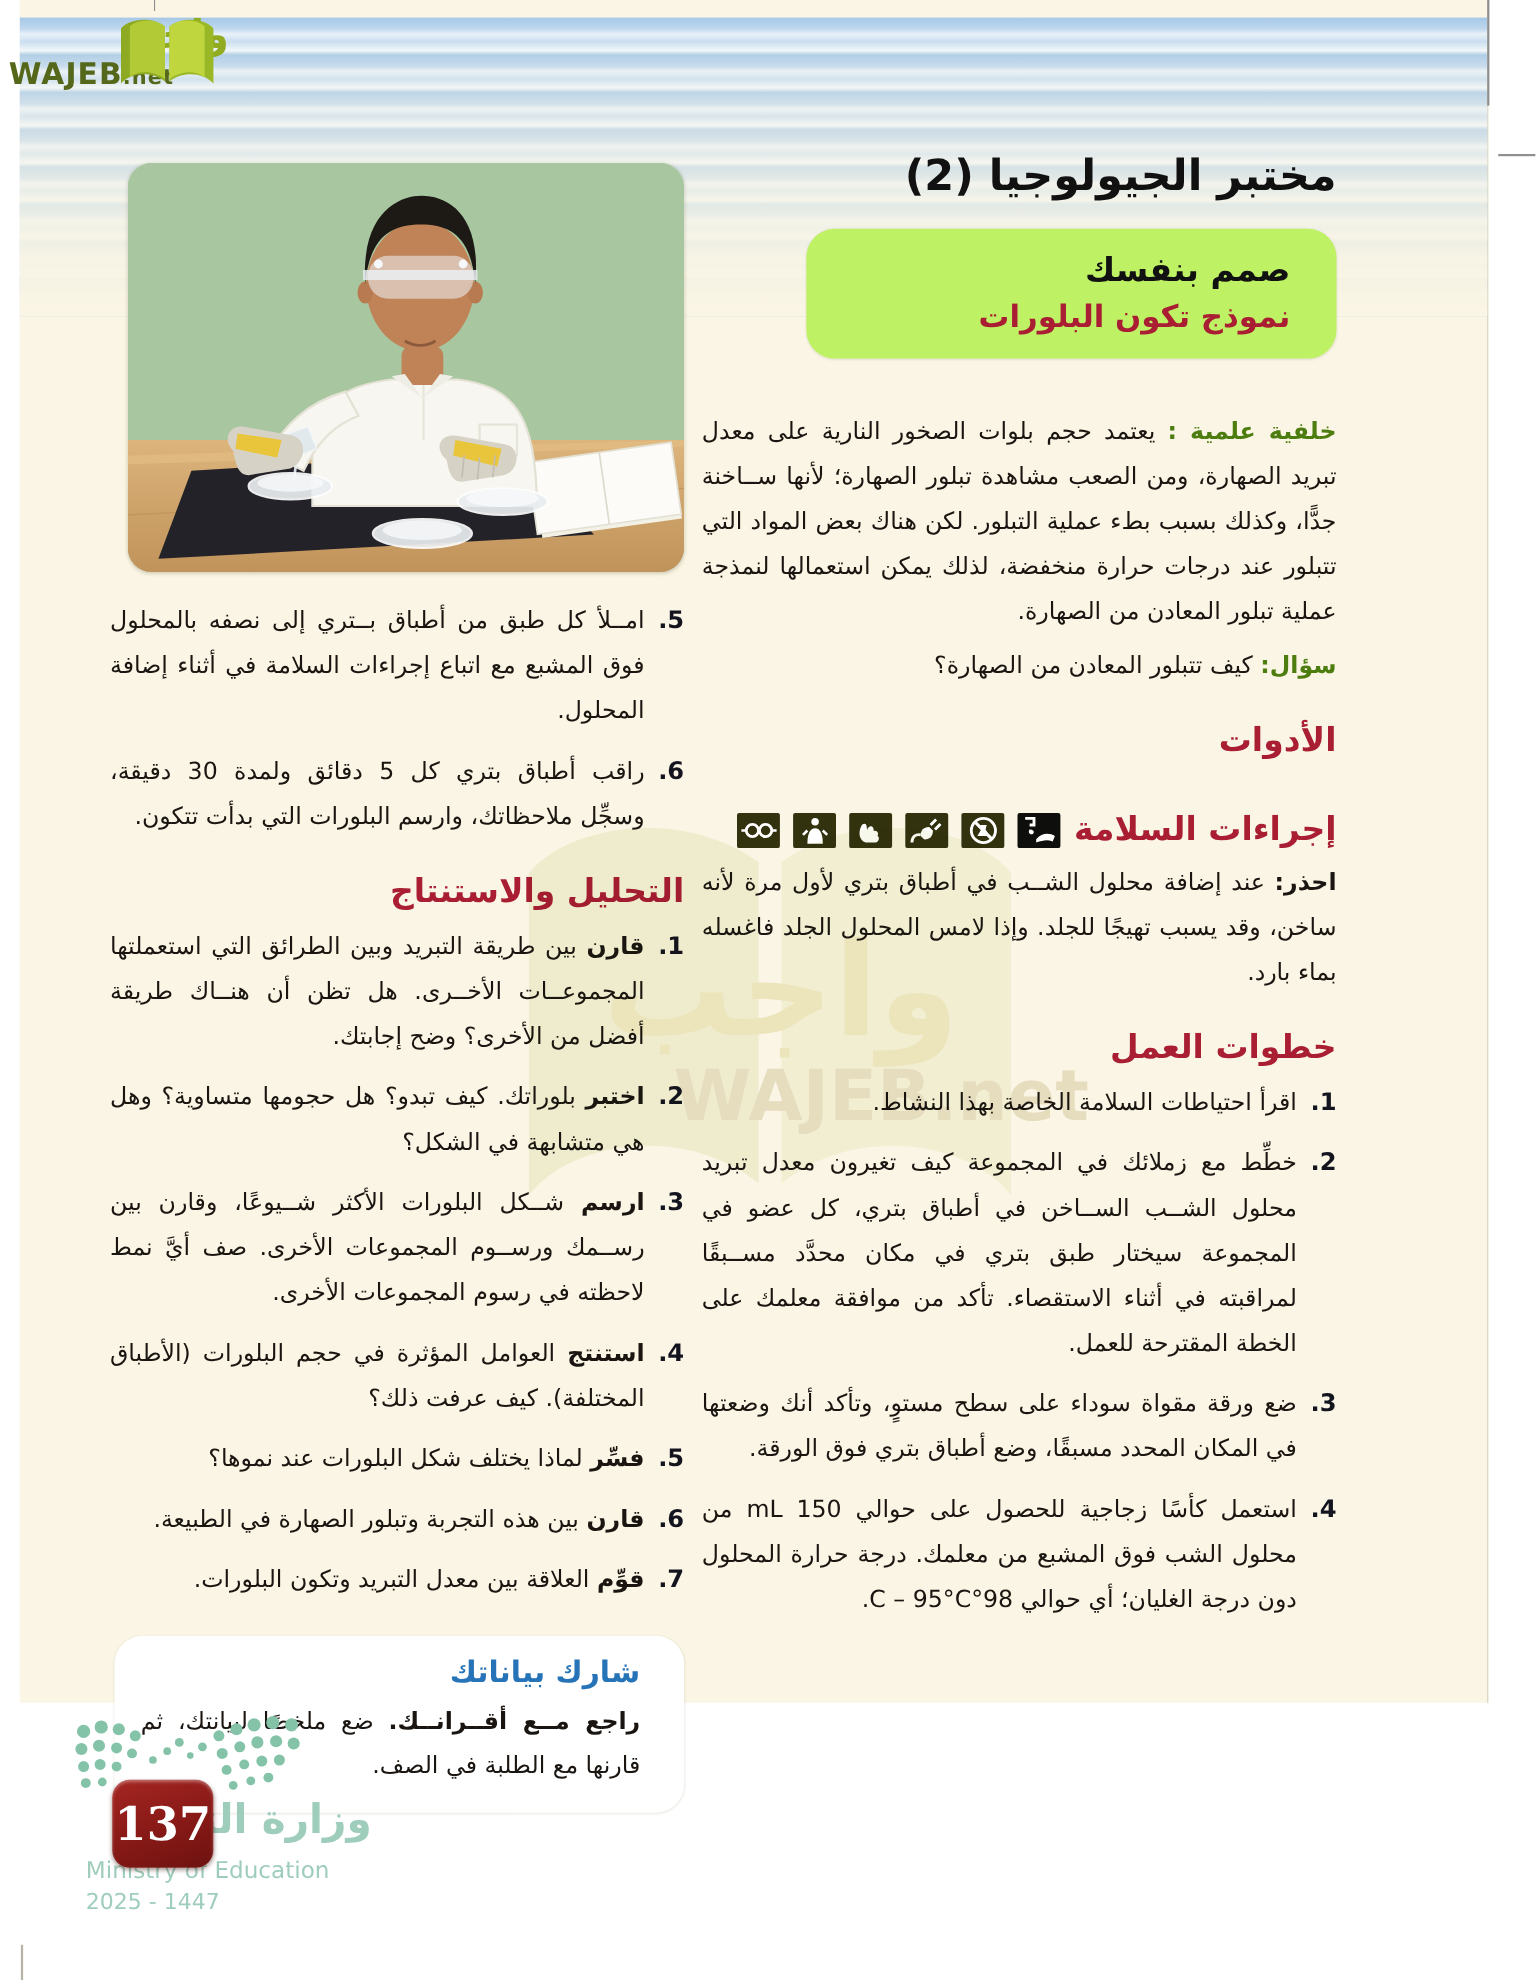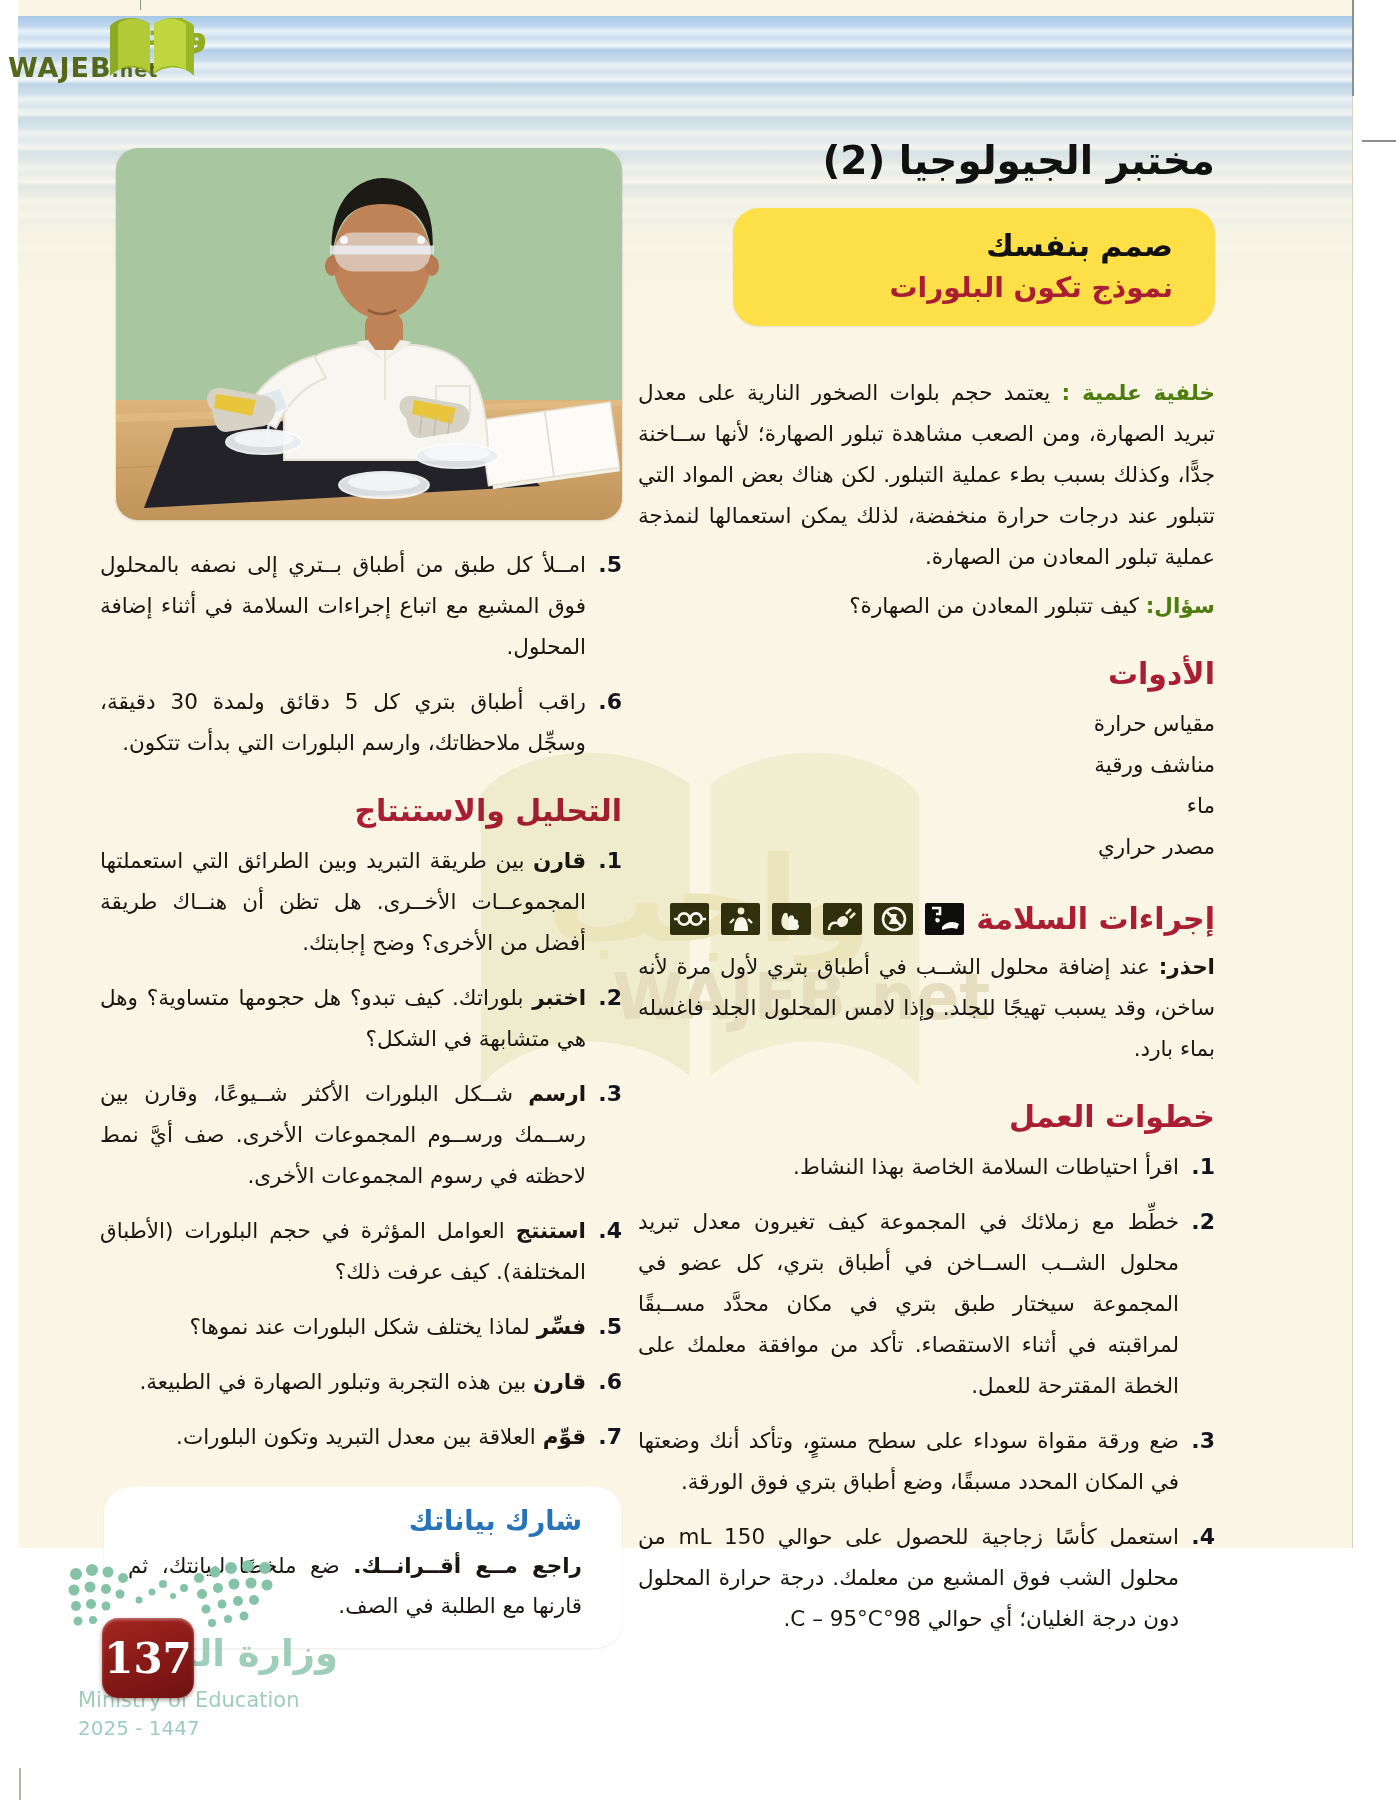--- a/index.html
+++ b/index.html
@@ -33,21 +33,21 @@
   .brand-en .tld{font-size:19px;}
   .brand-book{position:absolute;left:98px;top:0px;}
 
   
   .col{position:absolute;z-index:2;}
   .col-right{right:137px;top:138px;width:577px;}
   .col-left{left:82px;top:148px;width:522px;}
 
   h1.labtitle{margin:0 0 24px 0;font-size:39px;line-height:46px;font-weight:bold;color:#111;}
   .design-box{
-    background:#fde047;border-radius:26px;margin:0 0 46px 95px;
+    background:#bef264;border-radius:26px;margin:0 0 46px 95px;
     padding:16px 42px 18px 20px;box-shadow:0 1px 2px rgba(90,80,40,.12);
   }
   .design-box .l1{font-size:30px;font-weight:bold;color:#111;line-height:44px;}
   .design-box .l2{font-size:28px;font-weight:bold;color:#a91e33;line-height:40px;}
 
   .p{font-size:21.5px;line-height:41px;text-align:justify;text-align-last:right;margin:0 0 6px 0;}
   .lead-blue{color:#4d7c0f;font-weight:bold;}
   .lead-dark{font-weight:bold;}
   .q{margin-top:8px;}
 
@@ -117,26 +117,20 @@
       <div class="l1">صمم بنفسك</div>
       <div class="l2">نموذج تكون البلورات</div>
     </div>
 
     <p class="p"><span class="lead-blue">خلفية علمية :</span> <span>يعتمد حجم بلوات الصخور النارية على معدل تبريد الصهارة، ومن الصعب مشاهدة  تبلور الصهارة؛ لأنها ســاخنة جدًّا، وكذلك بسبب بطء عملية التبلور. لكن هناك بعض المواد التي تتبلور عند درجات حرارة منخفضة، لذلك يمكن استعمالها لنمذجة عملية تبلور المعادن من الصهارة.</span></p>
 
     <p class="p q"><span class="lead-blue">سؤال:</span> <span>كيف تتبلور المعادن من الصهارة؟</span></p>
 
     <h2 class="red">الأدوات</h2>
     <div class="tools">
-      <ul class="t-left">
-        <li>مقياس حرارة</li>
-        <li>مناشف ورقية</li>
-        <li>ماء</li>
-        <li>مصدر حراري</li>
-      </ul>
     </div>
 
     <div class="safety-row">
       <h2 class="red">إجراءات السلامة</h2>
       <span class="sicon black">
         <svg width="34" height="28" viewBox="0 0 34 28">
             <path d="M4 3 h8 v6 h-4" fill="none" stroke="#fff" stroke-width="2.6"></path>
             <path d="M8 13 c-2.5 3.5 2.5 6.5 3.8 2.8 c.5-1.6-1.4-3-3.8-2.8 Z" fill="#fff"></path>
             <path d="M14 22 c5-6 12-6 17-3 l-2 5 c-5-2-9-1-15 1 Z" fill="#fff"></path>
           </svg>

